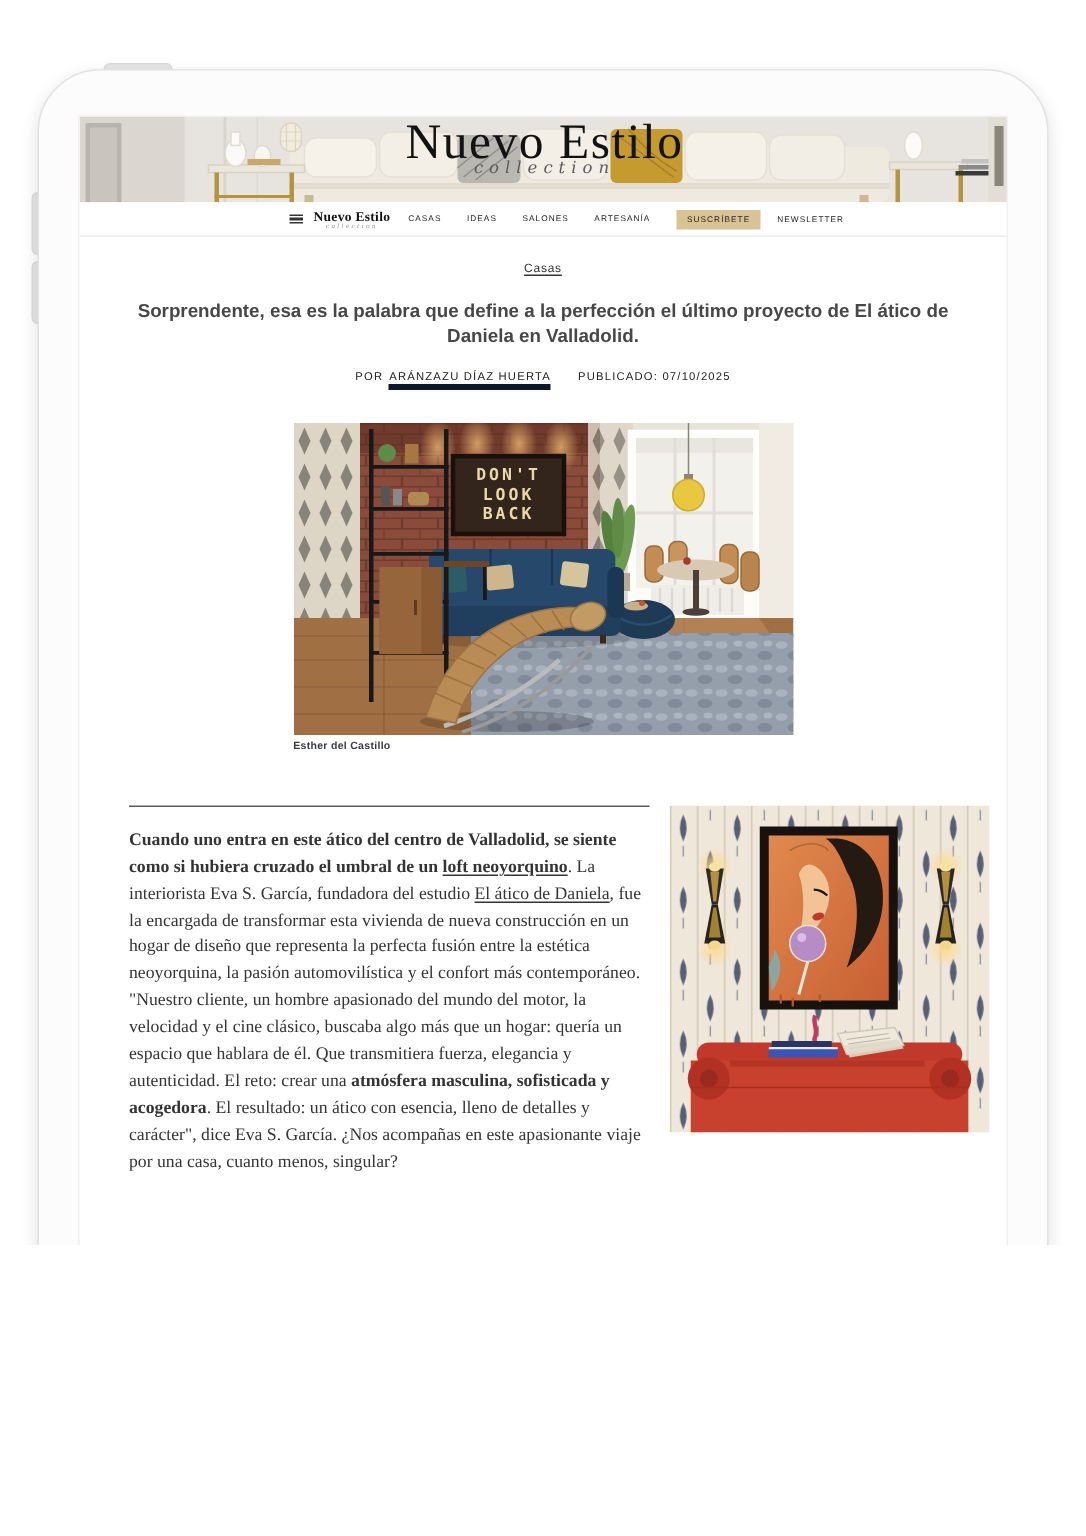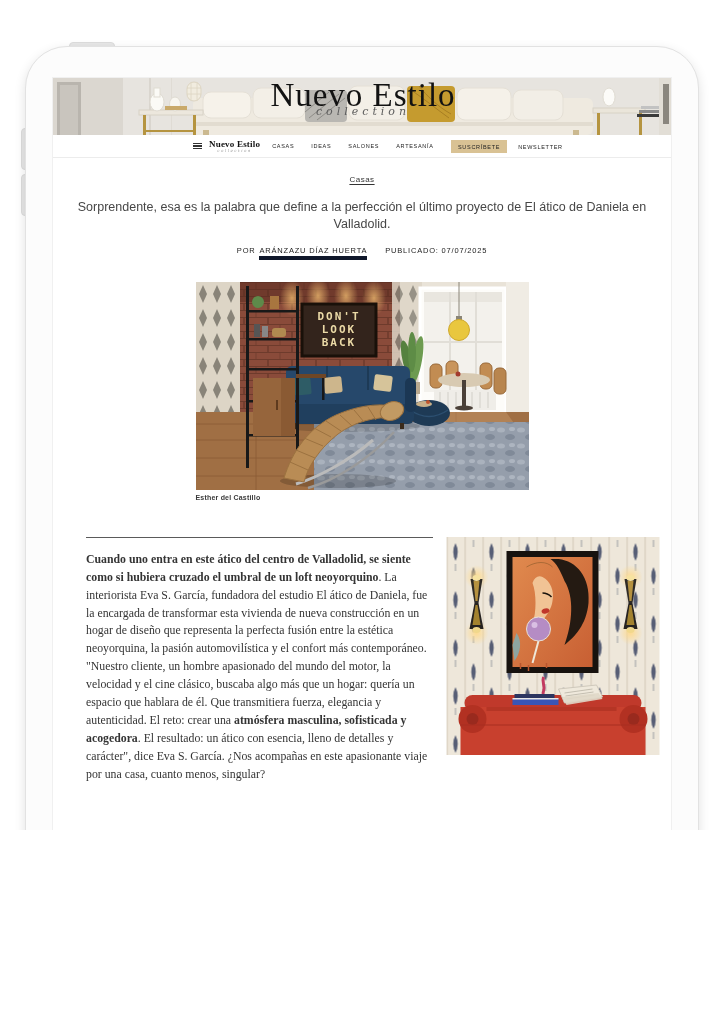--- a/index.html
+++ b/index.html
@@ -34,35 +34,35 @@
   .nav-link{font-size:5.5px;letter-spacing:.7px;color:#222;cursor:pointer;}
   .nav-right{position:absolute;left:398px;top:0;height:23px;display:flex;align-items:center;gap:11px;}
   .subscribe{background:#d9c294;color:#222;font-size:5.5px;letter-spacing:.7px;padding:3.5px 7px;cursor:pointer;}
   .newsletter{font-size:5.5px;letter-spacing:.7px;color:#222;cursor:pointer;}
 
   
   .category{margin-top:10px;text-align:center;}
   .category a{font-size:8px;letter-spacing:.5px;color:#333;text-decoration:underline;text-underline-offset:2px;cursor:pointer;}
   h1.headline{margin:7px auto 0;max-width:565px;text-align:center;font-family:"Liberation Serif",serif;font-weight:500;
      font-size:26px;line-height:1.16;color:#1b1b1b;}
-  .subtitle{margin:13px auto 0;max-width:585px;text-align:center;font-size:12.5px;line-height:1.35;color:#474747;}
+  .subtitle{margin:13px auto 0;max-width:585px;text-align:center;font-size:12.5px;line-height:1.35;color:#474747;font-weight:bold;}
   .byline{margin-top:13px;display:flex;justify-content:center;align-items:baseline;gap:18px;font-size:7.5px;letter-spacing:.8px;color:#222;}
   .byline .grp{display:flex;gap:4px;align-items:baseline;}
   .byline .author{border-bottom:4px solid #0f172a;padding-bottom:1px;cursor:pointer;}
 
   .hero-figure{width:333px;margin:22px auto 0;}
   .hero-figure svg{display:block;}
   .hero-credit{margin-top:4px;font-size:7px;font-weight:bold;color:#3a3a3a;letter-spacing:.2px;}
 
   .columns{display:flex;align-items:flex-start;gap:13px;margin:36px 0 0 33px;}
   .col-text{width:347px;}
   .rule{border-top:1.5px solid #5a5a5a;height:0;}
   .body-par{margin-top:13px;font-family:"Liberation Serif",serif;font-size:11.8px;line-height:1.52;color:#343434;text-align:left;}
   .body-par .b{font-weight:bold;}
-  .body-par .lnk{text-underline-offset:2px;cursor:pointer;}
+  .body-par .lnk{text-decoration:underline;text-underline-offset:2px;cursor:pointer;}
   .col-img{width:214px;}
   .col-img svg{display:block;}
 </style>
 </head>
 <body>
 
 <div class="page">
   <div class="tablet">
     <div class="hw-btn btn-power"></div>
     <div class="hw-btn btn-vol-up"></div>
@@ -148,21 +148,21 @@
       </div>
 
 
       <p class="subtitle">Sorprendente, esa es la palabra que define a la perfección el último proyecto de El ático de Daniela en Valladolid.</p>
 
       <div class="byline">
         <span class="grp">
           <span>POR</span>
           <span class="author">ARÁNZAZU DÍAZ HUERTA</span>
         </span>
-        <span>PUBLICADO: 07/07/2025</span>
+        <span>PUBLICADO: 07/10/2025</span>
       </div>
 
       <figure class="hero-figure" style="margin-left:auto;margin-right:auto;">
         <svg viewBox="0 0 333 208" width="333" height="208">
           <defs>
             <pattern id="wp1" width="14" height="24" patternUnits="userSpaceOnUse">
               <rect width="14" height="24" fill="#ddd5c6"></rect>
               <path d="M7 3 L11 12 L7 21 L3 12 Z" fill="#524f46" opacity=".6"></path>
             </pattern>
             <pattern id="brick" width="24" height="14" patternUnits="userSpaceOnUse">

